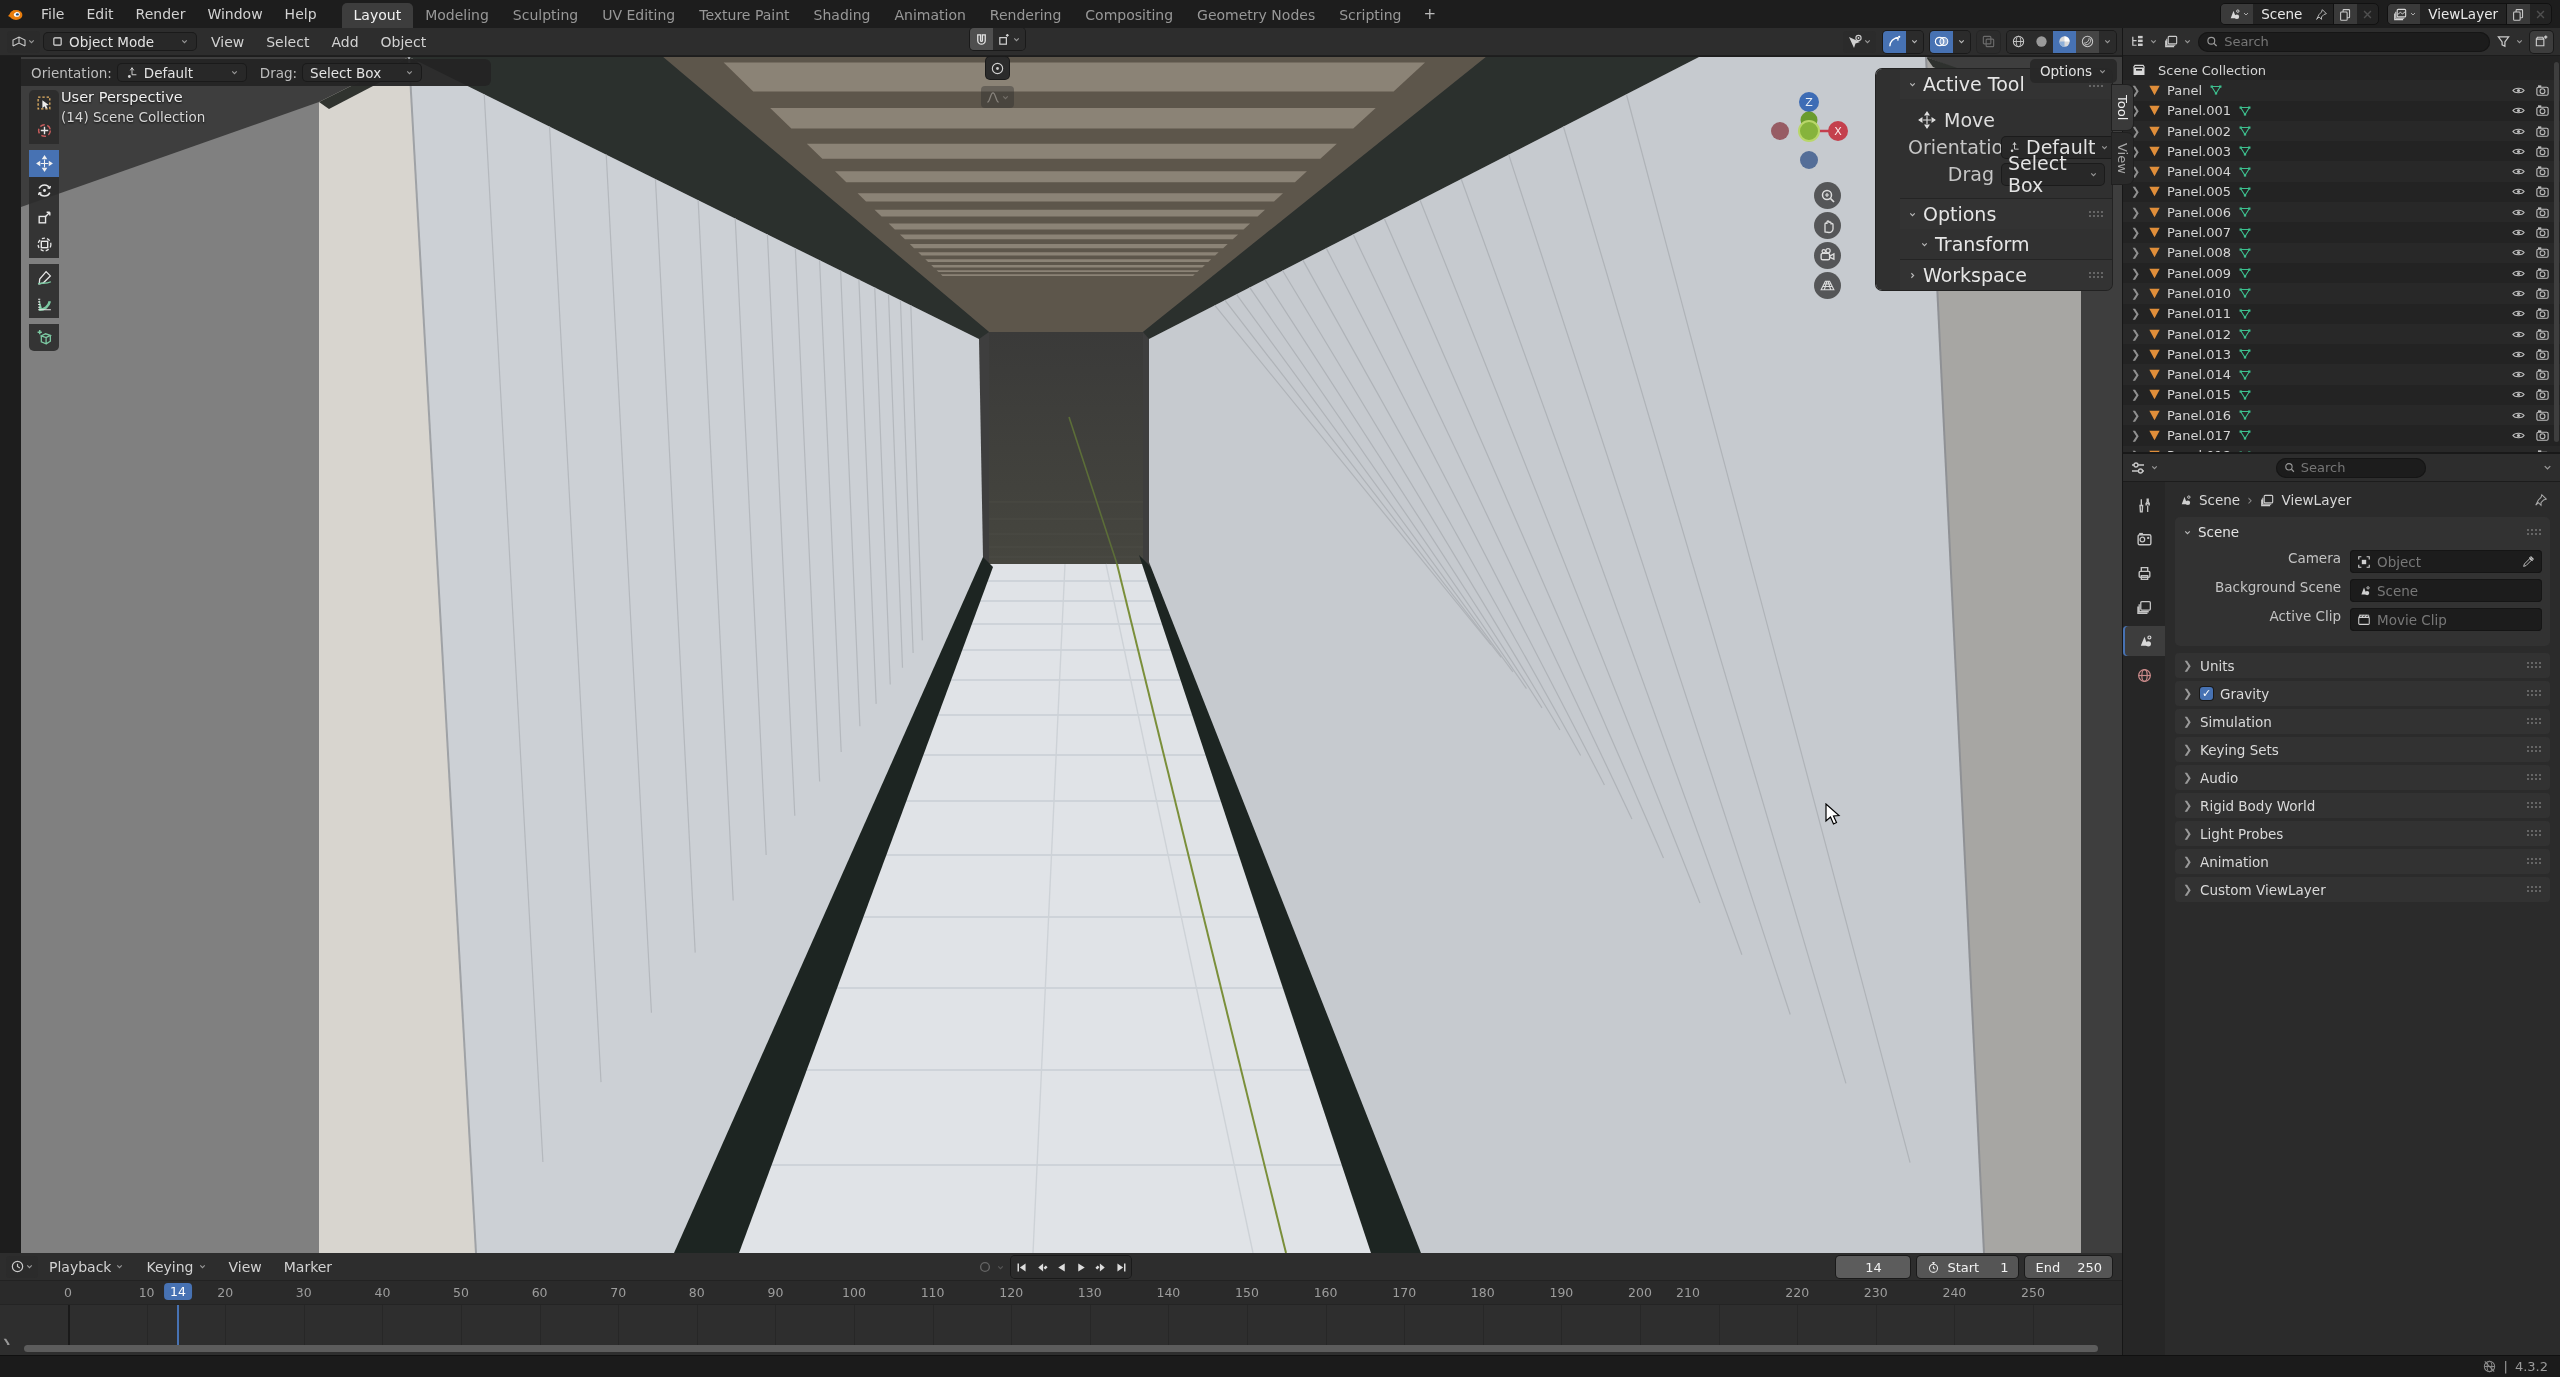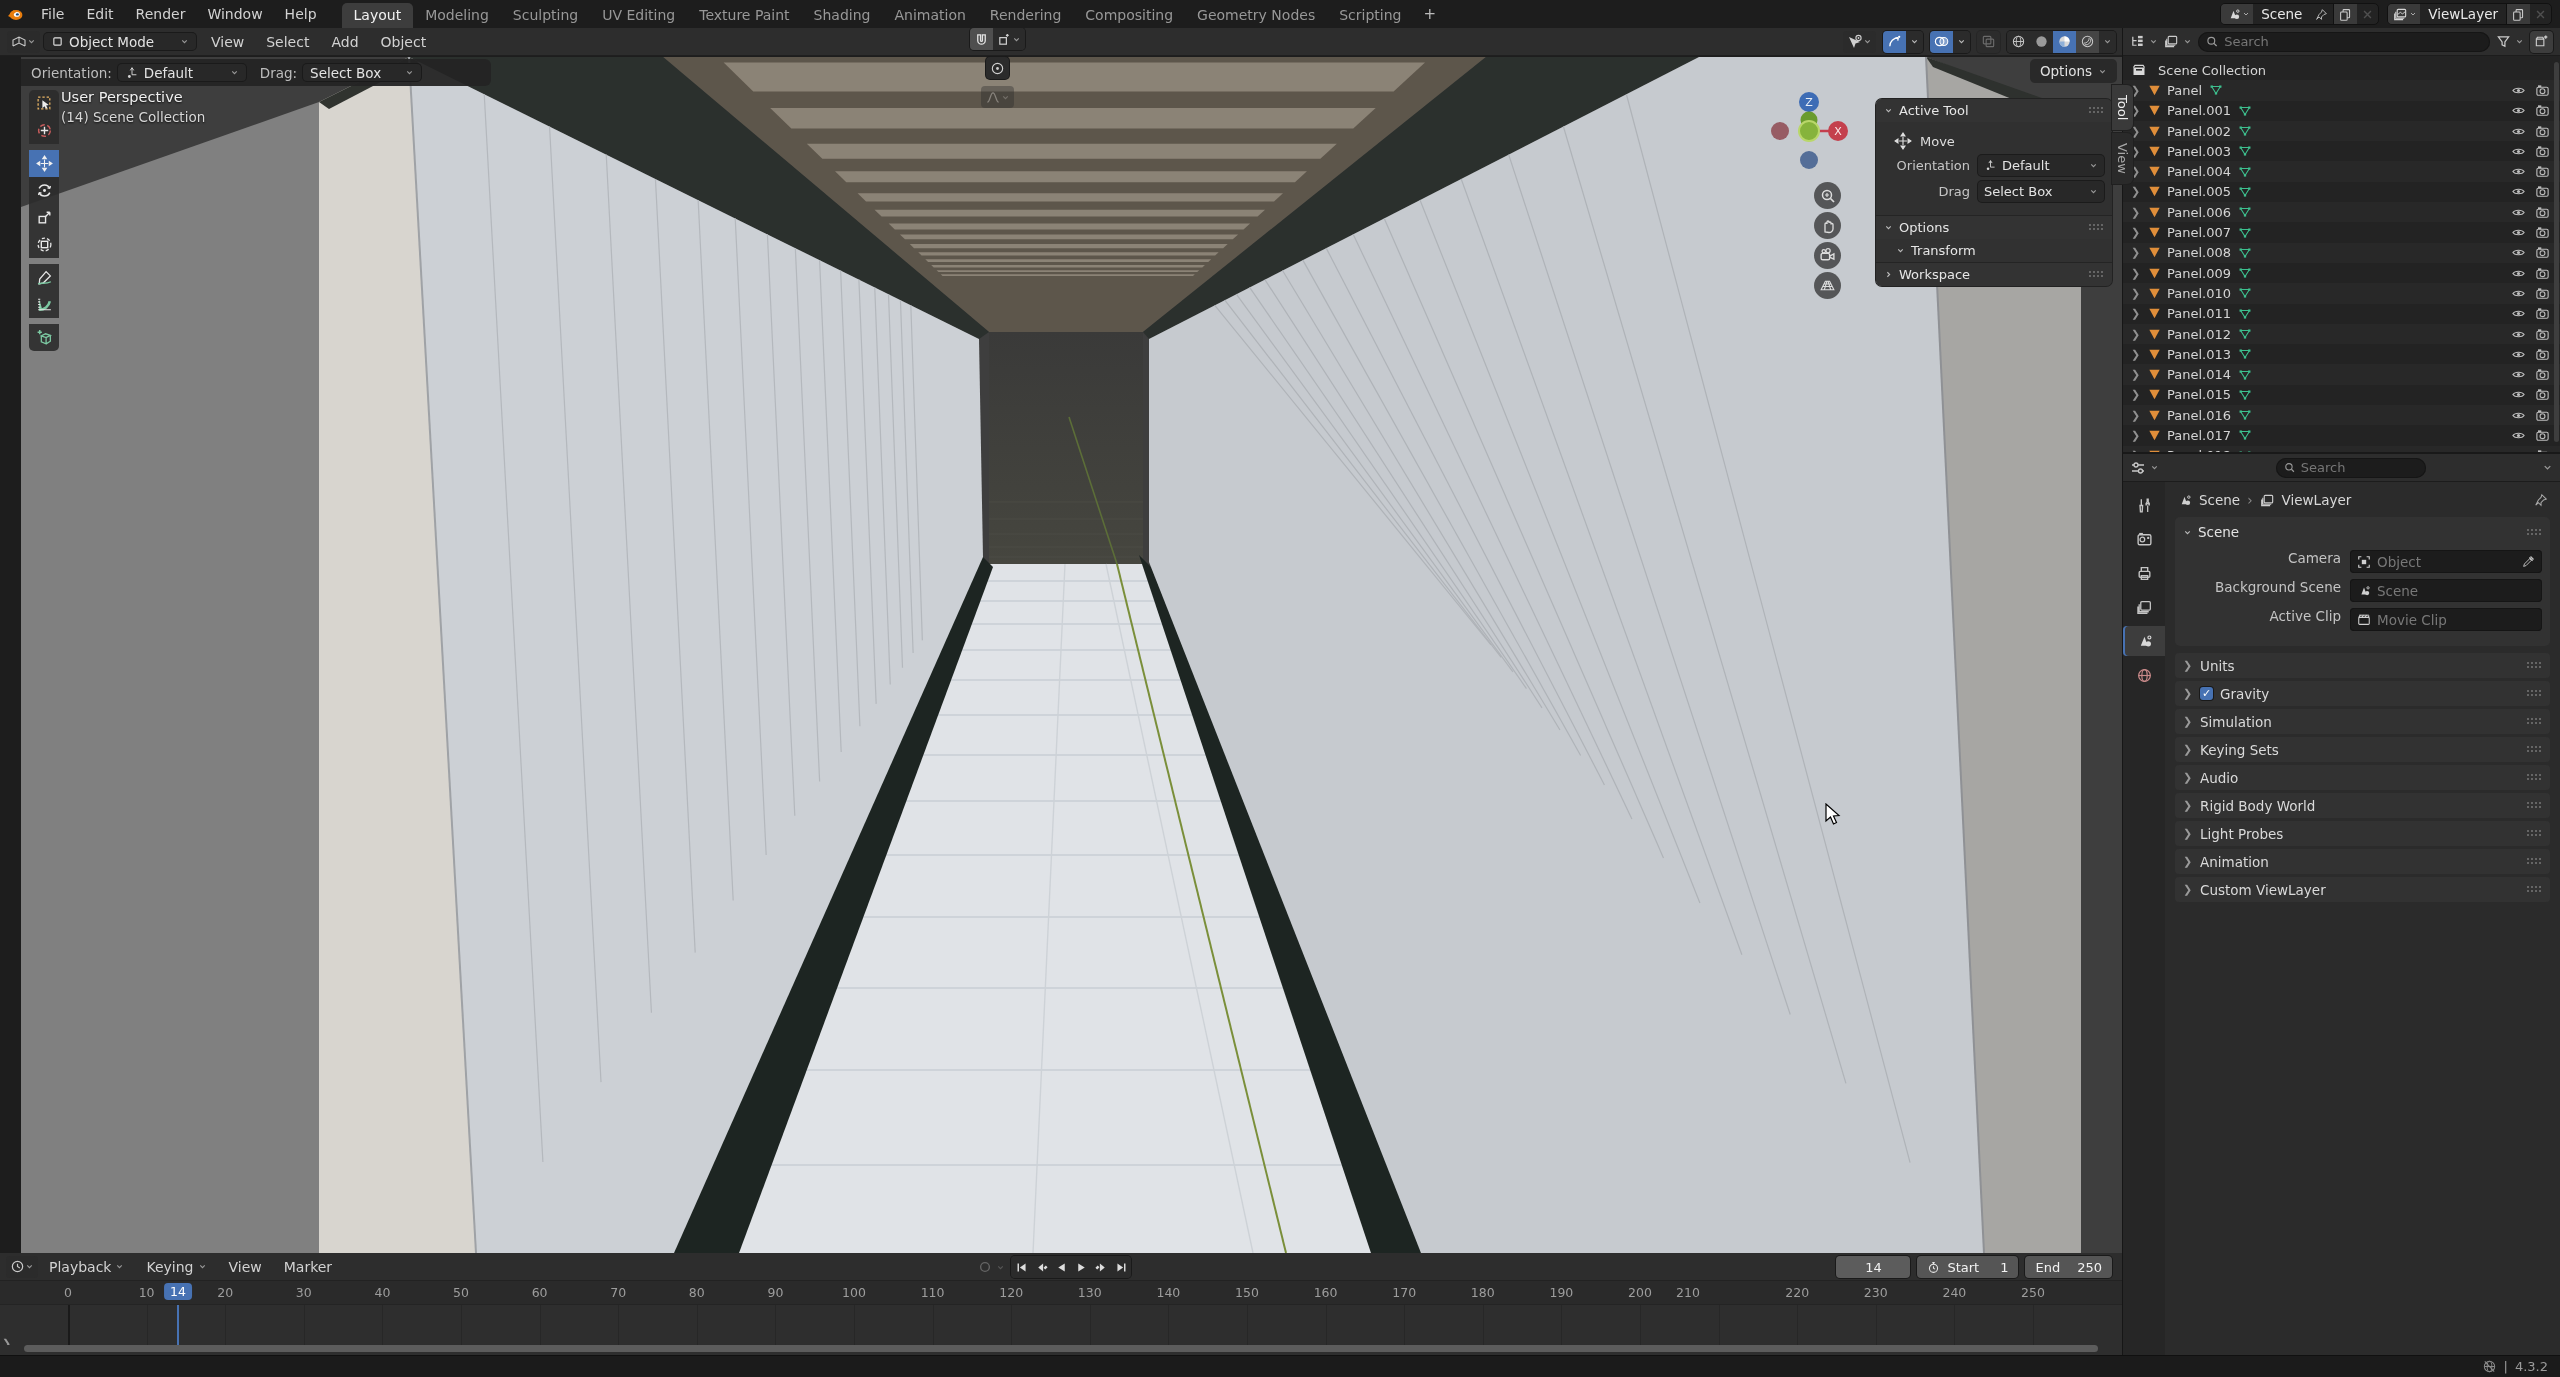--- a/index.html
+++ b/index.html
@@ -56,23 +56,23 @@
   .tool-btn.last { border-radius:0 0 5px 5px; }
   .tool-btn.active { background:#4772b3; }
   .tool-gap { height:6px; }
 
   
   #gizmo { position:absolute; left:1742px; top:28px; z-index:6; }
   .navbtn { position:absolute; left:1793px; width:27px; height:27px; border-radius:50%;
     background:rgba(42,42,42,.72); display:flex; align-items:center; justify-content:center; z-index:6; }
 
   
-  #npanel { position:absolute; left:1855px; top:42px; width:236px; z-index:5;
-    background:rgba(42,42,42,.96); border-radius:6px; overflow:hidden; font-size:13px;
-    box-shadow:0 0 0 1px #222; }
+  #npanel { position:absolute; left:1855px; top:12px; width:236px; z-index:5;
+    background:rgba(42,42,42,.96); border-radius:6px; overflow:hidden; font-size:19px;
+    box-shadow:0 0 0 1px #222;padding-left:24px; }
   .np-h { display:flex; align-items:center; gap:6px; background:#333333; padding:4px 8px; color:#e6e6e6; }
   .np-h .dots { margin-left:auto; }
   .np-body { background:#303030; padding:5px 8px 8px; }
   .np-row { display:flex; align-items:center; margin:5px 0; }
   .np-row .rlabel { width:86px; text-align:right; color:#c6c6c6; margin-right:8px; }
   .np-pill { flex:1; display:flex; align-items:center; gap:5px; background:#282828; border-radius:4px;
     box-shadow:0 0 0 1px #1b1b1b; height:21px; padding:0 6px; color:#e3e3e3; }
   .np-sub { background:#373737; padding:6px 8px; }
   .cbrow { display:flex; align-items:center; gap:7px; margin:6px 0 6px 94px; color:#d6d6d6; }
   .cbrow:first-child { margin-left:0; }

